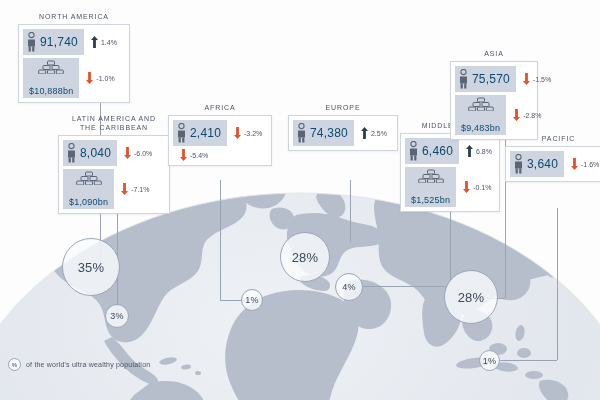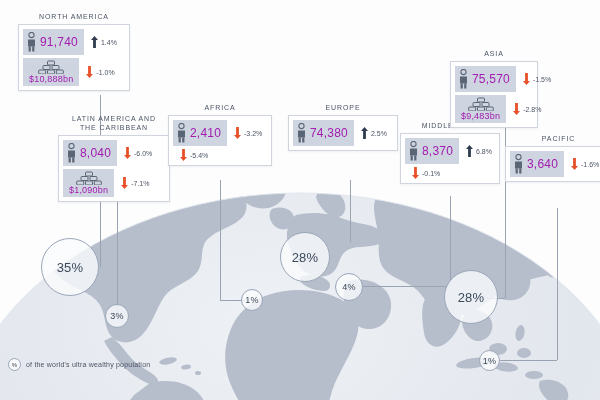--- a/index.html
+++ b/index.html
@@ -56,22 +56,22 @@
   }
   .row { display: flex; align-items: stretch; }
   .chip {
     background: #ced4e0;
     display: flex; align-items: center; gap: 3px;
     padding: 2px 6px 2px 3px;
     min-height: 26px;
     flex: 0 0 auto;
   }
   .chip.people { justify-content: flex-start; }
-  .chip.money { flex-direction: column; align-items: center; justify-content: center; gap: 0; padding: 2px 6px; }
-  .chip-value { font-size: 12px; color: #a21caf; letter-spacing: .2px; white-space: nowrap; }
+  .chip.money { flex-direction: column; align-items: center; justify-content: center; gap: 12px; padding: 2px 6px; }
+  .chip-value { font-size: 12px; color: #0c4a6e; letter-spacing: .2px; white-space: nowrap; }
   .chip-value.money-v { font-size: 9px; }
   .delta {
     display: flex; align-items: center; gap: 3px;
     padding-left: 7px;
     flex: 1 1 auto;
   }
   .delta-text { font-size: 7px; color: #4b5464; white-space: nowrap; }
   .arrow { width: 7px; height: 12px; flex: 0 0 auto; }
 
   
@@ -171,21 +171,21 @@
 
   <div class="conn conn-v" style="left:450px; top:196px; height:90px;"></div>
   <div class="conn conn-h" style="left:363px; top:286px; width:87px;"></div>
 
   <div class="conn conn-v" style="left:505px; top:110px; height:188px;"></div>
   <div class="conn conn-h" style="left:487px; top:298px; width:18px;"></div>
 
   <div class="conn conn-v" style="left:557px; top:208px; height:152px;"></div>
   <div class="conn conn-h" style="left:497px; top:360px; width:60px;"></div>
 
-  <div class="pct big" style="left:41px; top:238px; width:58px; height:58px;">
+  <div class="pct big" style="left:62px; top:238px; width:58px; height:58px;">
     <span>35%</span>
   </div>
   <div class="pct small" style="left:105px; top:304px; width:24px; height:24px;">
     <span>3%</span>
   </div>
   <div class="pct small" style="left:241px; top:289px; width:22px; height:22px;">
     <span>1%</span>
   </div>
   <div class="pct big" style="left:280px; top:232px; width:50px; height:50px;">
     <span>28%</span>
@@ -342,71 +342,84 @@
   <div class="region" style="left:400px; top:121px; width:100px;">
     <div class="region-title">MIDDLE EAST</div>
     <div class="card">
       <div class="row">
         <div class="chip people">
           <svg class="person-icon" width="11" height="20" viewBox="0 0 11 20">
             <circle cx="5.5" cy="3" r="2.6" fill="none" stroke="#5a6575" stroke-width="1.1"></circle>
             <path d="M2 7.5 h7 v7 h-7 z" fill="#5a6575"></path>
             <path d="M2.6 14.5 h2.2 v5 h-2.2 z M6.2 14.5 h2.2 v5 h-2.2 z" fill="#5a6575"></path>
           </svg>
-          <span class="chip-value">8,370</span>
+          <span class="chip-value">6,460</span>
         </div>
         <div class="delta">
           <svg class="arrow" viewBox="0 0 7 12">
             <path d="M3.5 0 L7 4 H4.9 V12 H2.1 V4 H0 Z" fill="#2f3c4e"></path>
           </svg>
           <span class="delta-text">6.8%</span>
-        </div>
-      </div>
-      <div class="row">
-        <div class="delta">
-          <svg class="arrow" viewBox="0 0 7 12">
-            <path d="M3.5 12 L0 8 H2.1 V0 H4.9 V8 H7 Z" fill="#e8502a"></path>
-          </svg>
-          <span class="delta-text">-0.1%</span>
-        </div>
-      </div>
-    </div>
-  </div>
-
-  <div class="region" style="left:450px; top:49px; width:88px;">
-    <div class="region-title">ASIA</div>
-    <div class="card">
-      <div class="row">
-        <div class="chip people">
-          <svg class="person-icon" width="11" height="20" viewBox="0 0 11 20">
-            <circle cx="5.5" cy="3" r="2.6" fill="none" stroke="#5a6575" stroke-width="1.1"></circle>
-            <path d="M2 7.5 h7 v7 h-7 z" fill="#5a6575"></path>
-            <path d="M2.6 14.5 h2.2 v5 h-2.2 z M6.2 14.5 h2.2 v5 h-2.2 z" fill="#5a6575"></path>
-          </svg>
-          <span class="chip-value">75,570</span>
-        </div>
-        <div class="delta">
-          <svg class="arrow" viewBox="0 0 7 12">
-            <path d="M3.5 12 L0 8 H2.1 V0 H4.9 V8 H7 Z" fill="#e8502a"></path>
-          </svg>
-          <span class="delta-text">-1.5%</span>
         </div>
       </div>
       <div class="row">
         <div class="chip money">
           <svg width="26" height="14" viewBox="0 0 26 14">
             <g fill="none" stroke="#5a6575" stroke-width="1">
               <rect x="9.5" y="1" width="7" height="4" rx="1"></rect>
               <rect x="5" y="5.5" width="7" height="4" rx="1"></rect>
               <rect x="14" y="5.5" width="7" height="4" rx="1"></rect>
               <rect x="0.7" y="10" width="7" height="4" rx="1"></rect>
               <rect x="9.5" y="10" width="7" height="4" rx="1"></rect>
               <rect x="18.3" y="10" width="7" height="4" rx="1"></rect>
             </g>
           </svg>
+          <span class="chip-value money-v">$1,525bn</span>
+        </div>
+        <div class="delta">
+          <svg class="arrow" viewBox="0 0 7 12">
+            <path d="M3.5 12 L0 8 H2.1 V0 H4.9 V8 H7 Z" fill="#e8502a"></path>
+          </svg>
+          <span class="delta-text">-0.1%</span>
+        </div>
+      </div>
+    </div>
+  </div>
+
+  <div class="region" style="left:450px; top:49px; width:88px;">
+    <div class="region-title">ASIA</div>
+    <div class="card">
+      <div class="row">
+        <div class="chip people">
+          <svg class="person-icon" width="11" height="20" viewBox="0 0 11 20">
+            <circle cx="5.5" cy="3" r="2.6" fill="none" stroke="#5a6575" stroke-width="1.1"></circle>
+            <path d="M2 7.5 h7 v7 h-7 z" fill="#5a6575"></path>
+            <path d="M2.6 14.5 h2.2 v5 h-2.2 z M6.2 14.5 h2.2 v5 h-2.2 z" fill="#5a6575"></path>
+          </svg>
+          <span class="chip-value">75,570</span>
+        </div>
+        <div class="delta">
+          <svg class="arrow" viewBox="0 0 7 12">
+            <path d="M3.5 12 L0 8 H2.1 V0 H4.9 V8 H7 Z" fill="#e8502a"></path>
+          </svg>
+          <span class="delta-text">-1.5%</span>
+        </div>
+      </div>
+      <div class="row">
+        <div class="chip money">
+          <svg width="26" height="14" viewBox="0 0 26 14">
+            <g fill="none" stroke="#5a6575" stroke-width="1">
+              <rect x="9.5" y="1" width="7" height="4" rx="1"></rect>
+              <rect x="5" y="5.5" width="7" height="4" rx="1"></rect>
+              <rect x="14" y="5.5" width="7" height="4" rx="1"></rect>
+              <rect x="0.7" y="10" width="7" height="4" rx="1"></rect>
+              <rect x="9.5" y="10" width="7" height="4" rx="1"></rect>
+              <rect x="18.3" y="10" width="7" height="4" rx="1"></rect>
+            </g>
+          </svg>
           <span class="chip-value money-v">$9,483bn</span>
         </div>
         <div class="delta">
           <svg class="arrow" viewBox="0 0 7 12">
             <path d="M3.5 12 L0 8 H2.1 V0 H4.9 V8 H7 Z" fill="#e8502a"></path>
           </svg>
           <span class="delta-text">-2.8%</span>
         </div>
       </div>
     </div>

